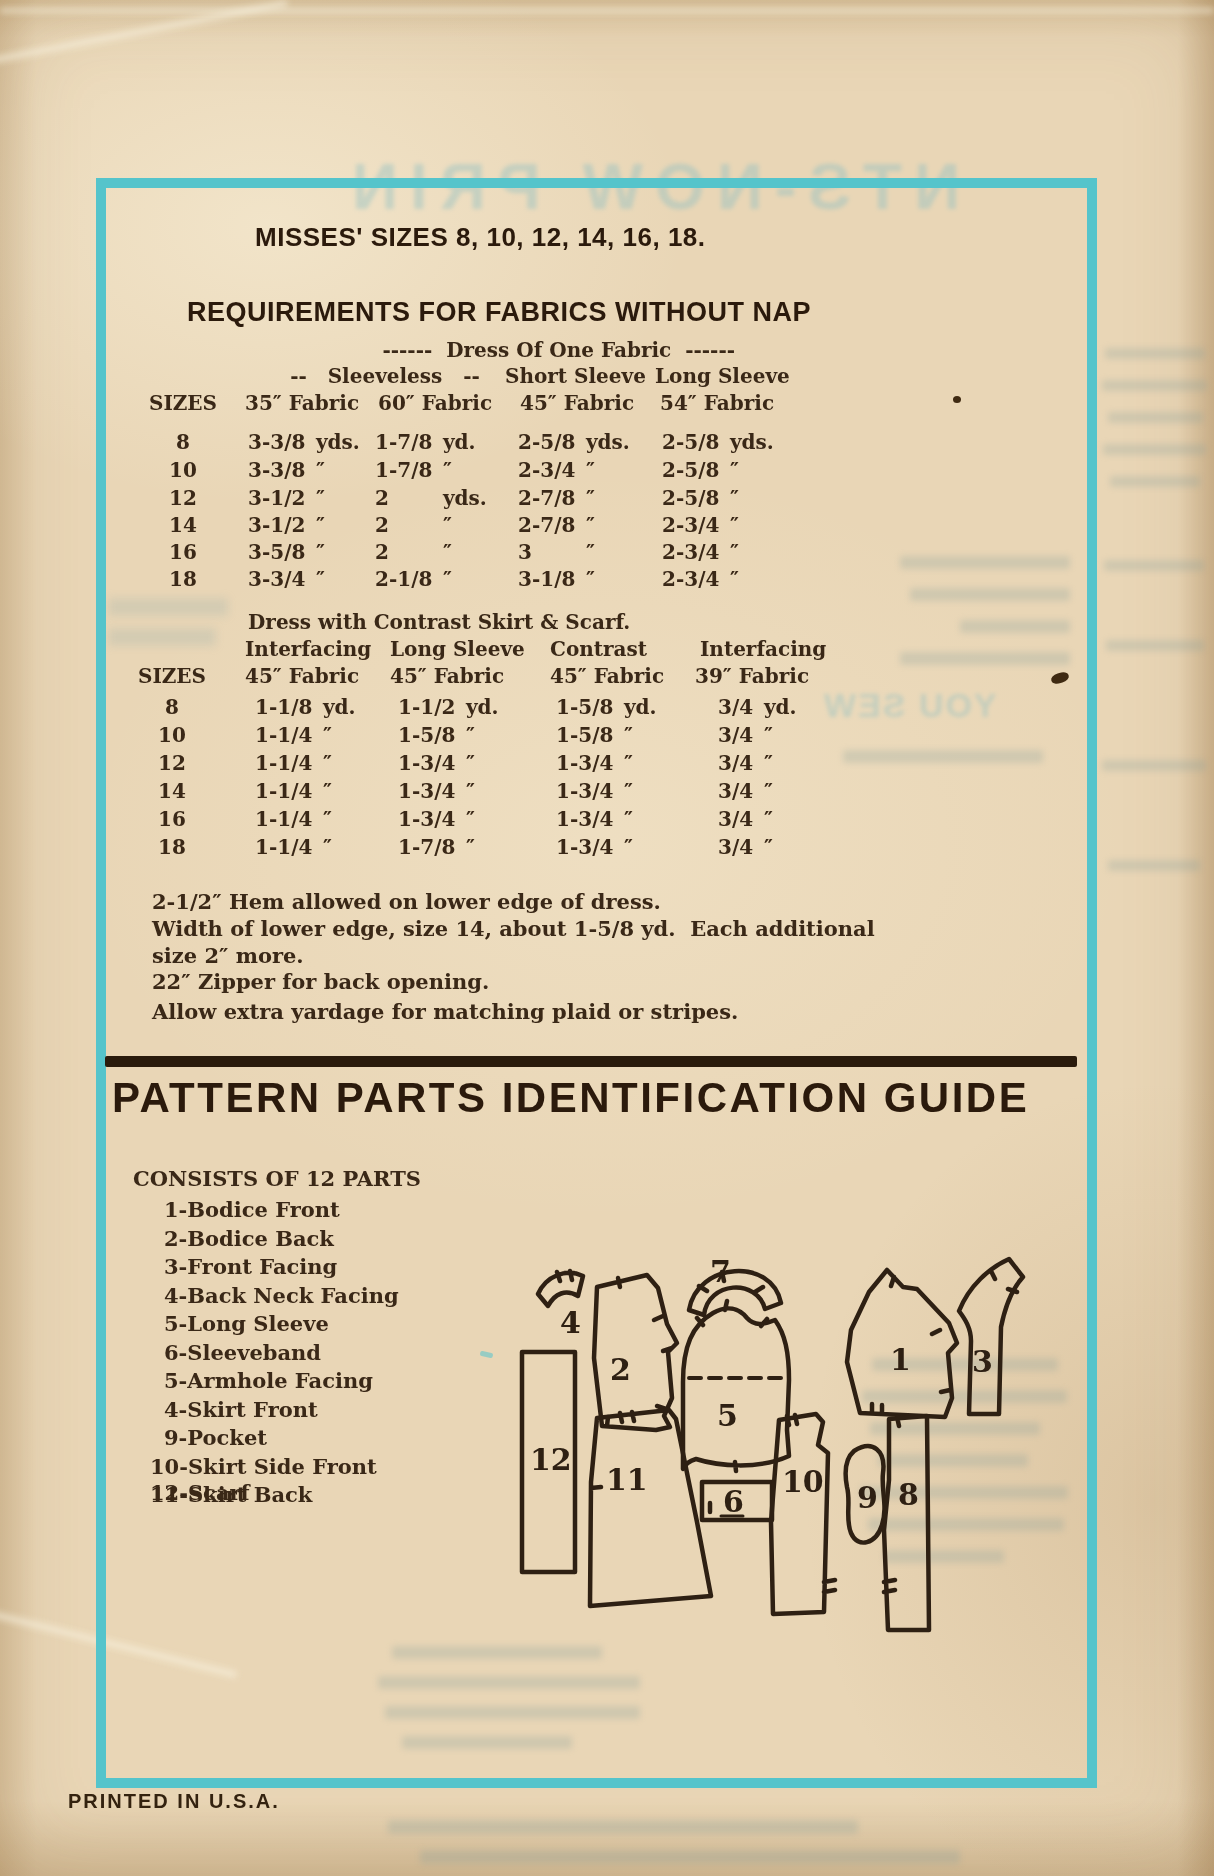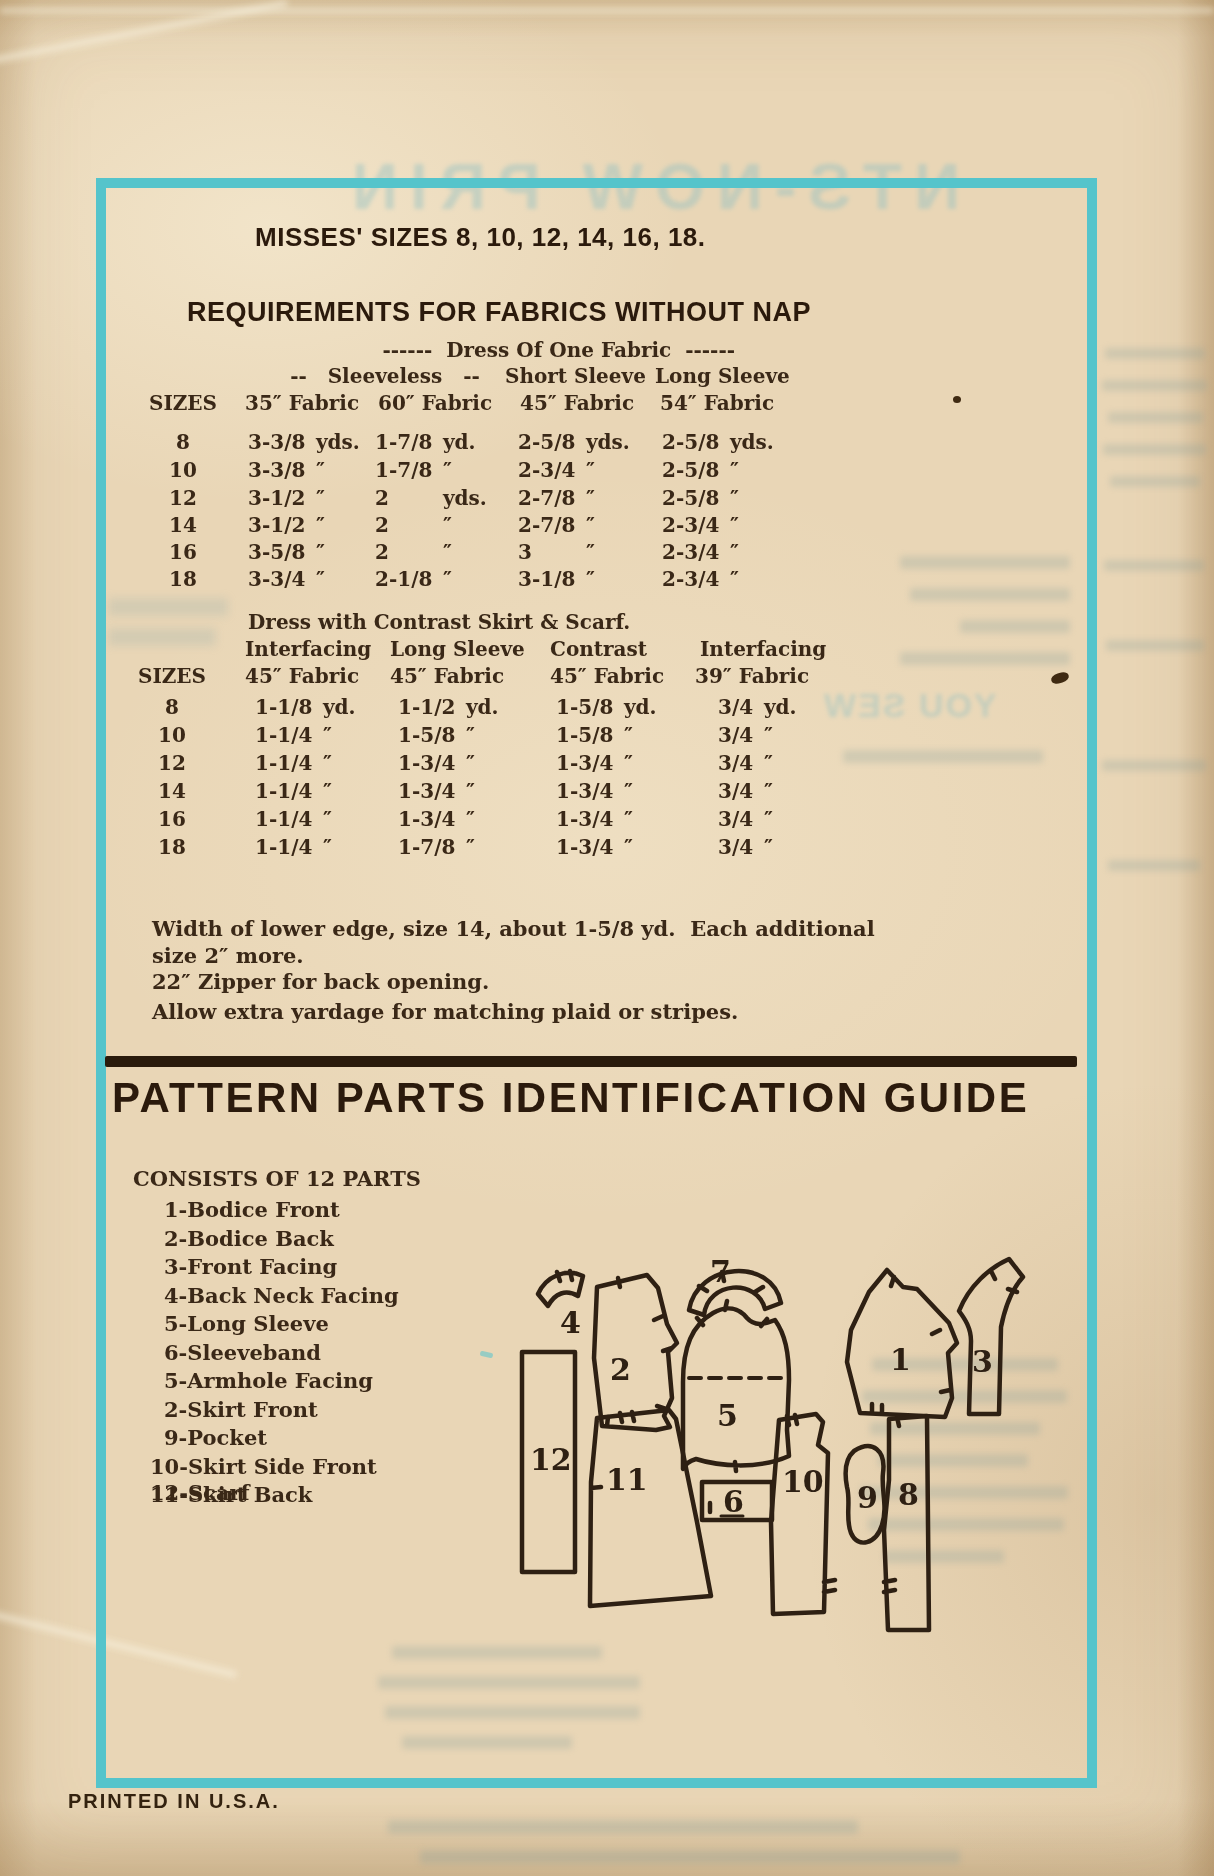--- a/index.html
+++ b/index.html
@@ -212,37 +212,38 @@
     <span class="ch"><i class="v" style="font-style:normal">3/4</i><i class="u" style="font-style:normal">″</i></span>
   </div>
   <div class="trow" style="top:835px;">
     <span class="sz2">18</span>
     <span class="ce"><i class="v" style="font-style:normal">1-1/4</i><i class="u" style="font-style:normal">″</i></span>
     <span class="cf"><i class="v" style="font-style:normal">1-7/8</i><i class="u" style="font-style:normal">″</i></span>
     <span class="cg"><i class="v" style="font-style:normal">1-3/4</i><i class="u" style="font-style:normal">″</i></span>
     <span class="ch"><i class="v" style="font-style:normal">3/4</i><i class="u" style="font-style:normal">″</i></span>
   </div>
 
+  <div class="note" style="top:889px;">2-1/2″ Hem allowed on lower edge of dress.</div>
   <div class="note" style="top:916px;">Width of lower edge, size 14, about 1-5/8 yd.  Each additional</div>
   <div class="note" style="top:943px;">size 2″ more.</div>
   <div class="note" style="top:969px;">22″ Zipper for back opening.</div>
   <div class="note" style="top:999px;">Allow extra yardage for matching plaid or stripes.</div>
 
   <div id="rule"></div>
   <div id="guide-h" class="h-sans">PATTERN PARTS IDENTIFICATION GUIDE</div>
 
   <div class="consists">CONSISTS OF 12 PARTS</div>
   <div class="part short" style="top:1197px;">1-Bodice Front</div>
   <div class="part short" style="top:1226px;">2-Bodice Back</div>
   <div class="part short" style="top:1254px;">3-Front Facing</div>
   <div class="part short" style="top:1283px;">4-Back Neck Facing</div>
   <div class="part short" style="top:1311px;">5-Long Sleeve</div>
   <div class="part short" style="top:1340px;">6-Sleeveband</div>
   <div class="part short" style="top:1368px;">5-Armhole Facing</div>
-  <div class="part short" style="top:1397px;">2-Skirt Front</div>
+  <div class="part short" style="top:1397px;">4-Skirt Front</div>
   <div class="part short" style="top:1425px;">9-Pocket</div>
   <div class="part" style="top:1454px;">10-Skirt Side Front</div>
   <div class="part" style="top:1482px;">11-Skirt Back</div>
   <div class="part" style="top:1480px;">12-Scarf</div>
 
   <svg id="diagram" width="660" height="420" viewBox="0 0 660 420">
     <path d="M118,64 C126,46 146,38 163,46 L158,66 C146,59 135,63 128,76 Z M137,42 l3,9 M150,41 l2,9"></path>
     <path d="M177,57 L227,45 L238,58 L247,94 L257,113 L248,122 L252,168 L244,186 L250,197 L236,200 L182,196 L174,128 Z M198,48 l2,9 M243,86 l-9,4 M252,118 l-9,3 M246,179 l-9,-3 M187,196 l1,-9"></path>
     <path d="M269,80 C277,32 352,27 361,73 L345,79 C337,48 288,51 284,85 Z M279,56 l8,5 M343,57 l-8,5 M302,42 l2,9"></path>
     <path d="M263,152 C263,117 272,95 293,83 C307,75 319,78 327,88 C335,97 345,94 355,90 C365,104 369,122 369,150 L367,200 L369,226 C338,240 298,236 276,229 C269,231 265,234 263,239 Z M305,80 l2,-9 M283,95 l-6,-7 M341,96 l6,-7 M315,232 l1,9"></path>

